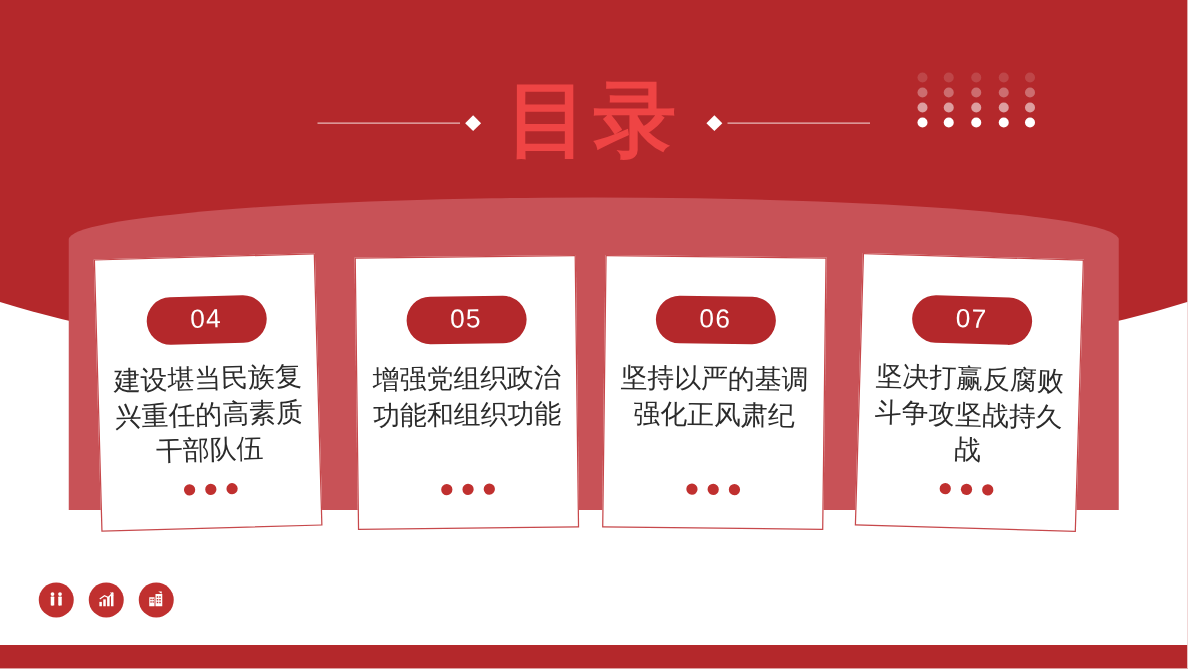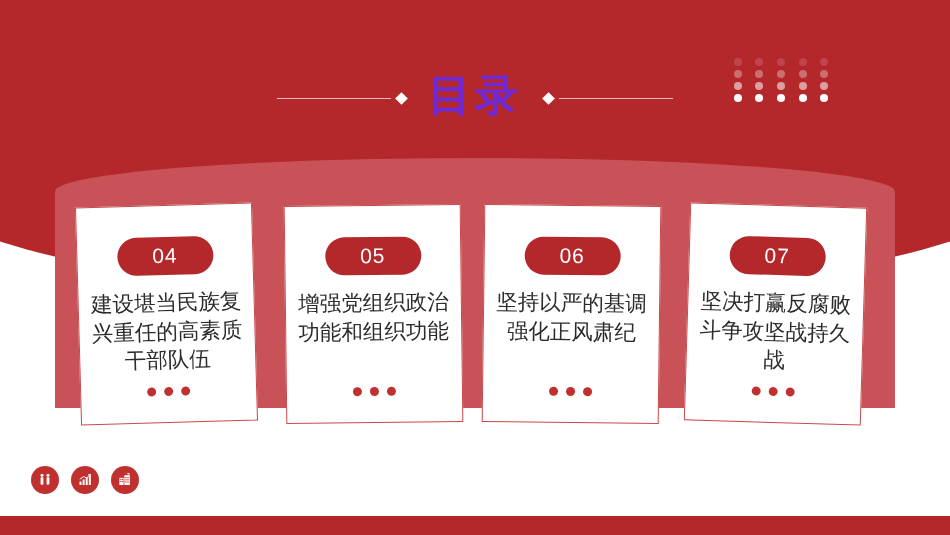--- a/index.html
+++ b/index.html
@@ -66,22 +66,22 @@
   }
   .title-diamond {
     width: 9px;
     height: 9px;
     background: #ffffff;
     transform: rotate(45deg);
     margin: 0 6px;
     flex: none;
   }
   .title-text {
-    color: #6d28d9;
-    font-size: 43px;
+    color: #ef4444;
+    font-size: 66px;
     font-weight: bold;
     letter-spacing: 4px;
     line-height: 1;
     margin: 0 16px;
     padding-bottom: 6px;
     white-space: nowrap;
   }
 
   
   .dot-grid {

